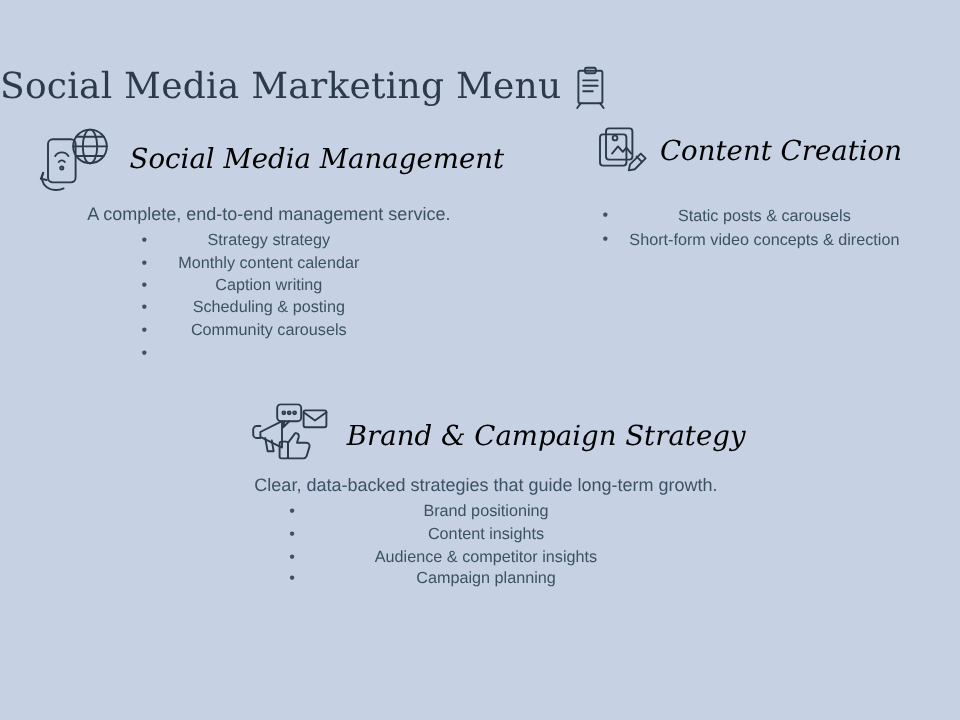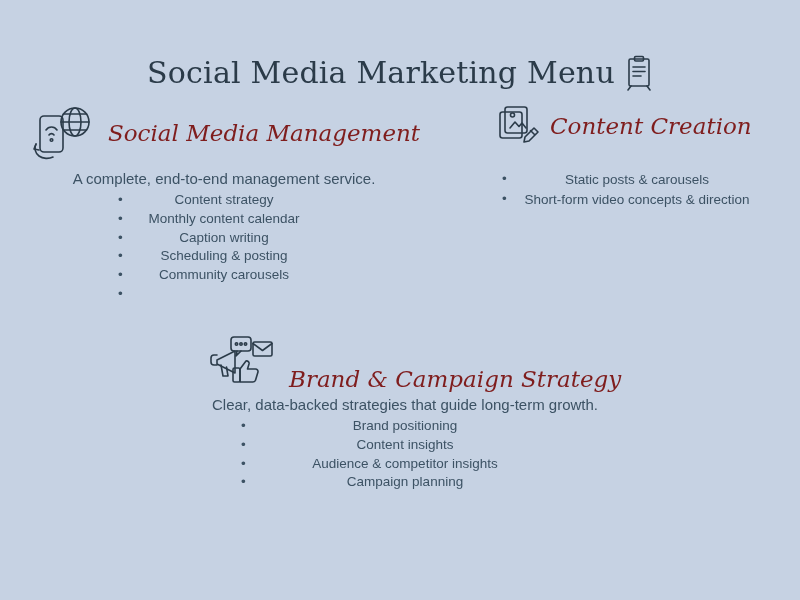--- a/index.html
+++ b/index.html
@@ -20,21 +20,21 @@
     width: 800px;
     height: 600px;
   }
   .title-row {
     position: absolute;
     top: 52px;
     left: 0;
     width: 800px;
     display: flex;
     align-items: center;
-    justify-content: center;
+    justify-content: flex-start;
     gap: 10px;
   }
   .main-title {
     font-family: "DejaVu Serif", serif;
     font-size: 30px;
     font-weight: 400;
     color: #2b3b49;
     letter-spacing: 0.2px;
     white-space: nowrap;
   }
@@ -48,21 +48,21 @@
   .section-head {
     display: flex;
     align-items: center;
     gap: 10px;
   }
   .section-title {
     font-family: "DejaVu Serif", serif;
     font-style: italic;
     font-size: 23px;
     font-weight: 400;
-    color: #7f1d1d;
+    color: #000000;
     white-space: nowrap;
   }
   .section-desc {
     font-size: 15px;
     color: #3c5264;
     text-align: center;
     margin-top: 8px;
   }
   ul.items {
     list-style: none;
@@ -106,21 +106,21 @@
   #sec-content ul.items { width: 290px; margin-top: 22px; }
   #sec-content ul.items li { line-height: 19.5px; }
   #sec-content ul.items li .bullet { left: 10px; }
 
   
   #sec-brand {
     left: 205px;
     top: 336px;
     width: 400px;
   }
-  #sec-brand .section-head { padding-left: 4px; align-items: flex-end; }
+  #sec-brand .section-head { padding-left: 4px; }
   #sec-brand .section-desc { width: 400px; margin-top: 4px; }
   #sec-brand ul.items { width: 400px; }
   #sec-brand ul.items li .bullet { left: 36px; }
 
   svg { display: block; }
   .stroke-icon {
     stroke: #2b3b49;
     fill: none;
     stroke-width: 1.6;
     stroke-linecap: round;
@@ -165,21 +165,21 @@
             <circle cx="25.5" cy="36" r="1.3"></circle>
             <path d="M10 40c-2 4-1 9 3 12 4 3 10 3 14 1"></path>
             <path d="M10 40l-2 5 5 1"></path>
           </g>
         </svg>
       </span>
       <span class="section-title">Social Media Management</span>
     </div>
     <div class="section-desc">A complete, end-to-end management service.</div>
     <ul class="items">
-      <li><span class="bullet">•</span><span>Content strategy</span></li>
+      <li><span class="bullet">•</span><span>Strategy strategy</span></li>
       <li><span class="bullet">•</span><span>Monthly content calendar</span></li>
       <li><span class="bullet">•</span><span>Caption writing</span></li>
       <li><span class="bullet">•</span><span>Scheduling &amp; posting</span></li>
       <li><span class="bullet">•</span><span>Community carousels</span></li>
       <li><span class="bullet">•</span></li>
     </ul>
   </div>
 
   <div class="section" id="sec-content">
     <div class="section-head">

